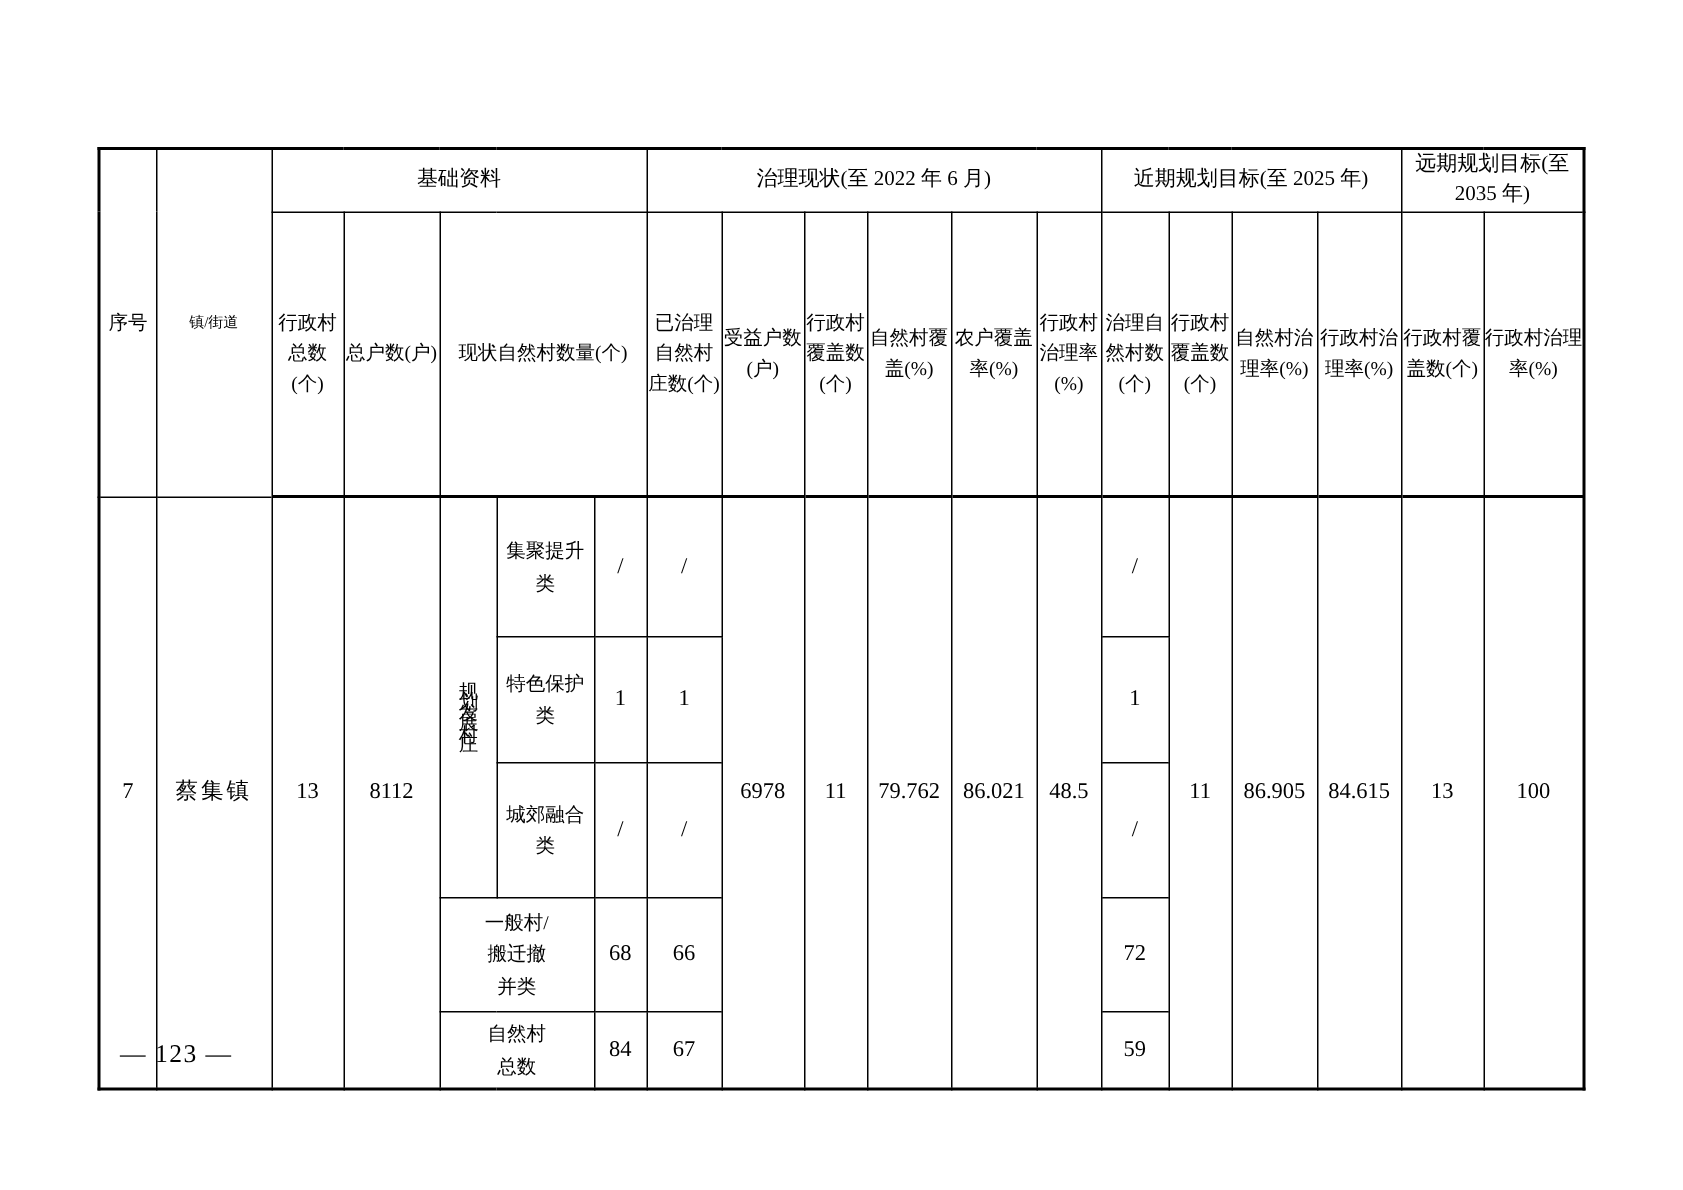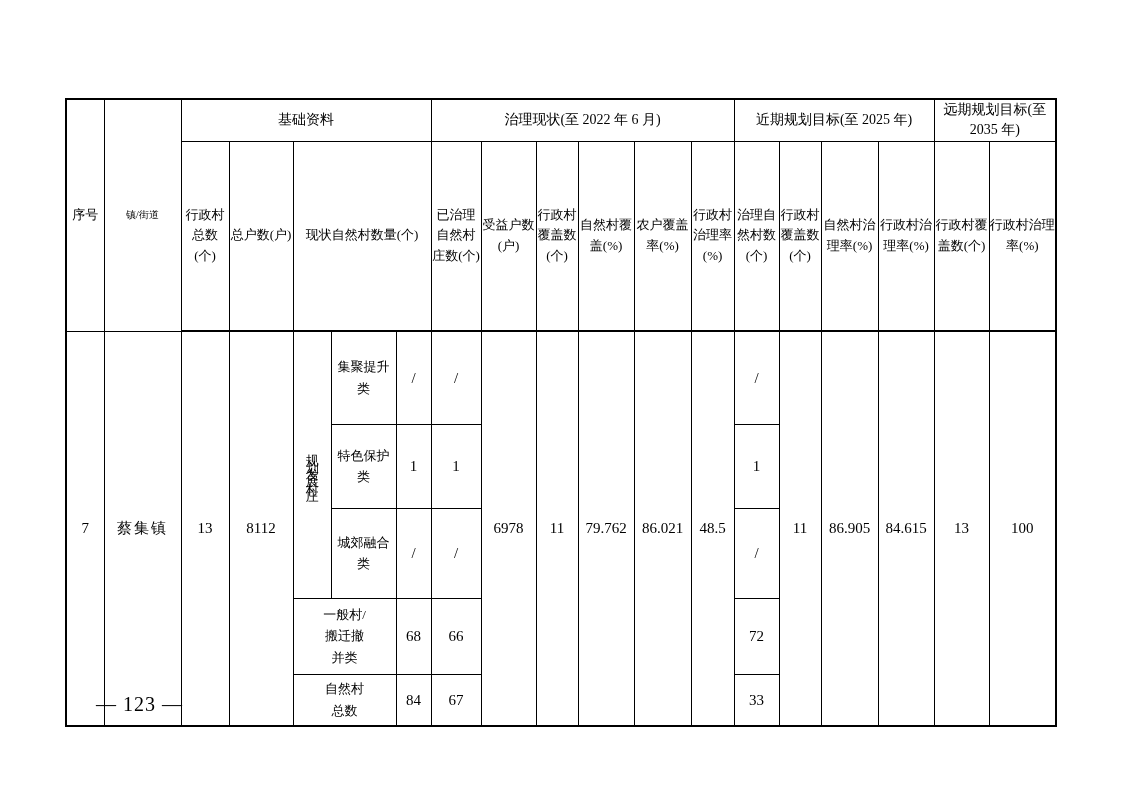--- a/index.html
+++ b/index.html
@@ -78,23 +78,23 @@
     display: inline-block;
     writing-mode: vertical-lr;
     text-orientation: upright;
     font-size: 13px;
     letter-spacing: 7px;
     line-height: 1.2;
     vertical-align: middle;
   }
   .page-number {
     position: absolute;
-    left: 96px;
+    left: 80px;
     top: 693px;
-    font-size: 20px;
+    font-size: 17px;
     letter-spacing: 1px;
     text-align: center;
   }
 </style>
 </head>
 <body>
 
 <div class="page">
 
   <table class="stats">
@@ -188,20 +188,20 @@
       <td class="cat merged" colspan="2">一般村/搬迁撤并类</td>
       <td class="d">68</td>
       <td class="d gl">66</td>
       <td class="d gl">72</td>
     </tr>
 
     <tr style="height:52px">
       <td class="cat merged" colspan="2">自然村总数</td>
       <td class="d">84</td>
       <td class="d gl">67</td>
-      <td class="d gl">33</td>
+      <td class="d gl">59</td>
     </tr>
   </tbody>
     </table>
 
   <div class="page-number">— 123 —</div>
 
 </div>
 
 </body></html>

